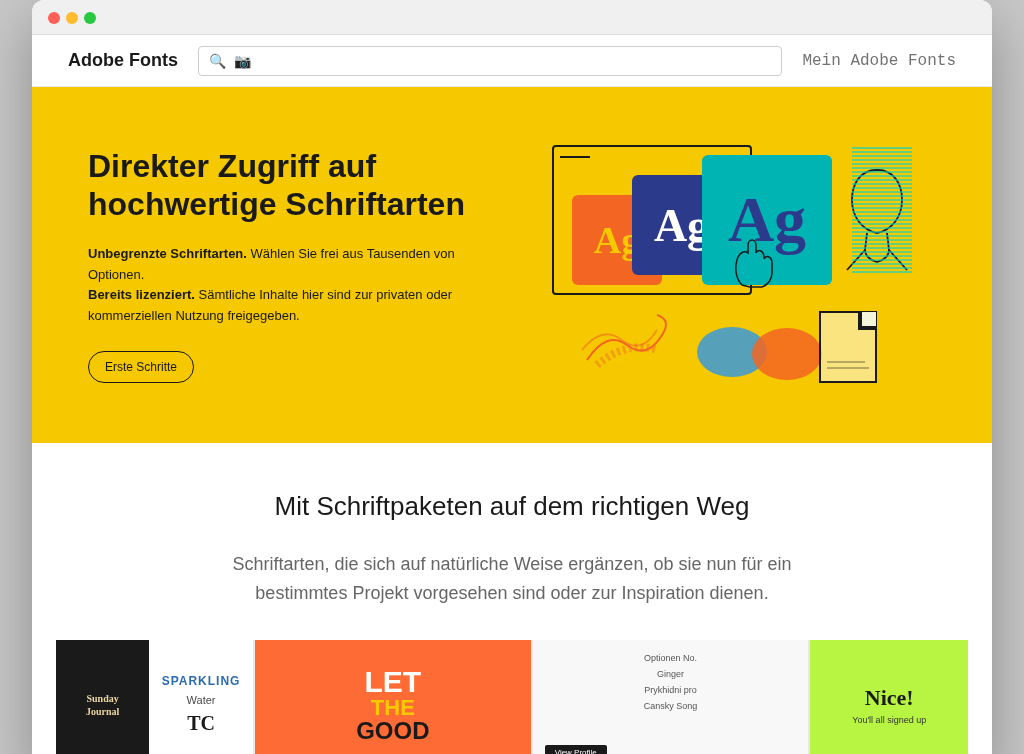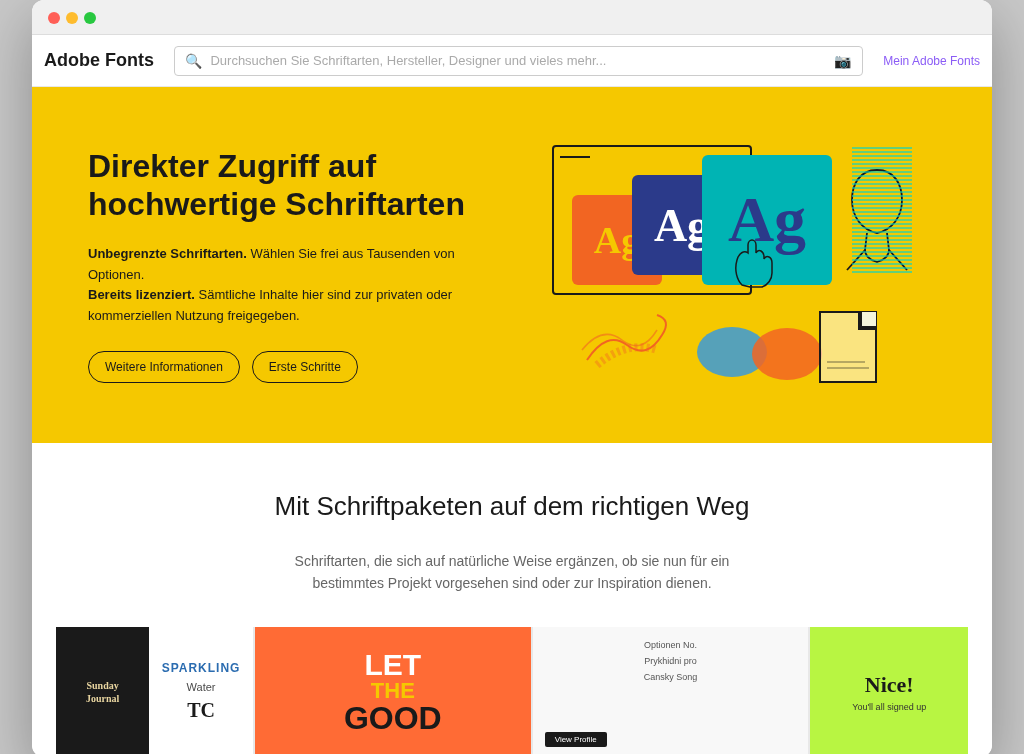--- a/index.html
+++ b/index.html
@@ -35,21 +35,21 @@
       height: 12px;
       border-radius: 50%;
     }
     .tl-red { background: #ff5f57; }
     .tl-yellow { background: #febc2e; }
     .tl-green { background: #28c840; }
 
     
     .navbar {
       background: #fff;
-      padding: 0 12px;
+      padding: 0 36px;
       height: 52px;
       display: flex;
       align-items: center;
       gap: 20px;
       border-bottom: 1px solid #e8e8e8;
     }
     .brand {
       font-size: 18px;
       font-weight: 700;
       color: #1a1a1a;
@@ -75,24 +75,25 @@
       flex: 1;
       font-size: 13px;
       color: #aaa;
     }
     .camera-icon {
       color: #888;
       font-size: 14px;
       flex-shrink: 0;
     }
     .nav-link {
-      font-size: 12px;
-      color: #8b5cf6;
+      font-size: 16px;
+      color: #737373;
       white-space: nowrap;
       flex-shrink: 0;
+      font-family: Liberation Mono, monospace;
     }
 
     
     .hero {
       background: #f5c800;
       padding: 48px 56px;
       display: flex;
       align-items: center;
       min-height: 300px;
       position: relative;
@@ -295,21 +296,21 @@
       padding: 48px 24px 0;
       text-align: center;
     }
     .section-title {
       font-size: 26px;
       font-weight: 400;
       color: #1a1a1a;
       margin-bottom: 28px;
     }
     .section-subtitle {
-      font-size: 14px;
+      font-size: 18px;
       color: #666;
       line-height: 1.6;
       margin-bottom: 32px;
     }
     .packages-grid {
       display: flex;
       gap: 0;
       overflow: hidden;
     }
     .package-card {
@@ -335,35 +336,33 @@
       <div class="traffic-light tl-red"></div>
       <div class="traffic-light tl-yellow"></div>
       <div class="traffic-light tl-green"></div>
     </div>
   </div>
 
   <div class="navbar">
     <div class="brand">Adobe Fonts</div>
     <div class="search-bar">
       <span class="search-icon">🔍</span>
-      <span class="search-input-text">Durchsuchen Sie Schriftarten, Hersteller, Designer und vieles mehr...</span>
       <span class="camera-icon">📷</span>
     </div>
     <div class="nav-link">Mein Adobe Fonts</div>
   </div>
 
   <div class="hero">
     <div class="hero-content">
       <h1 class="hero-title">Direkter Zugriff auf hochwertige Schriftarten</h1>
       <div class="hero-features">
         <p><strong>Unbegrenzte Schriftarten.</strong> Wählen Sie frei aus Tausenden von Optionen.</p>
         <p><strong>Bereits lizenziert.</strong> Sämtliche Inhalte hier sind zur privaten oder kommerziellen Nutzung freigegeben.</p>
       </div>
       <div class="hero-buttons">
-        <button class="btn-outline">Weitere Informationen</button>
         <button class="btn-outline">Erste Schritte</button>
       </div>
     </div>
 
     <div class="hero-visual">
       <div class="illustration">
 
         <div class="illu-browser"></div>
 
         <div class="illu-teal-strokes"></div>
@@ -428,31 +427,32 @@
         </div>
       </div>
 
       <div class="separator"></div>
 
       <div class="package-card" style="background:#ff6b35;flex:1.4;">
         <div style="width:100%;height:100%;display:flex;align-items:center;justify-content:center;">
           <div style="text-align:center;">
             <div style="font-size:30px;font-weight:900;color:#fff;line-height:1;font-family:'Impact',sans-serif;text-align:center;">LET</div>
             <div style="font-size:22px;font-weight:900;color:#f5c800;line-height:1;font-family:'Impact',sans-serif;">THE</div>
-            <div style="font-size:32px;font-weight:900;color:#1a1a1a;line-height:1;font-family:'Impact',sans-serif;">GOOD</div>
+            <div style="font-size:24px;font-weight:900;color:#1a1a1a;line-height:1;font-family:'Impact',sans-serif;">GOOD</div>
           </div>
         </div>
       </div>
 
       <div class="separator"></div>
 
       <div class="package-card" style="background:#f8f8f8;flex:1.4;">
         <div style="width:100%;height:100%;padding:10px 12px;display:flex;flex-direction:column;justify-content:space-between;">
           <div style="font-size:9px;color:#555;line-height:1.8;">
             <div>Optionen No.</div>
+            <div>Ginger</div>
             <div>Prykhidni pro</div>
             <div>Cansky Song</div>
           </div>
           <div style="background:#1a1a1a;color:#fff;font-size:8px;padding:3px 10px;border-radius:2px;display:inline-block;align-self:flex-start;">View Profile</div>
         </div>
       </div>
 
       <div class="separator"></div>
 
       <div class="package-card" style="background:#b8f542;flex:0.8;display:flex;align-items:center;justify-content:center;">

